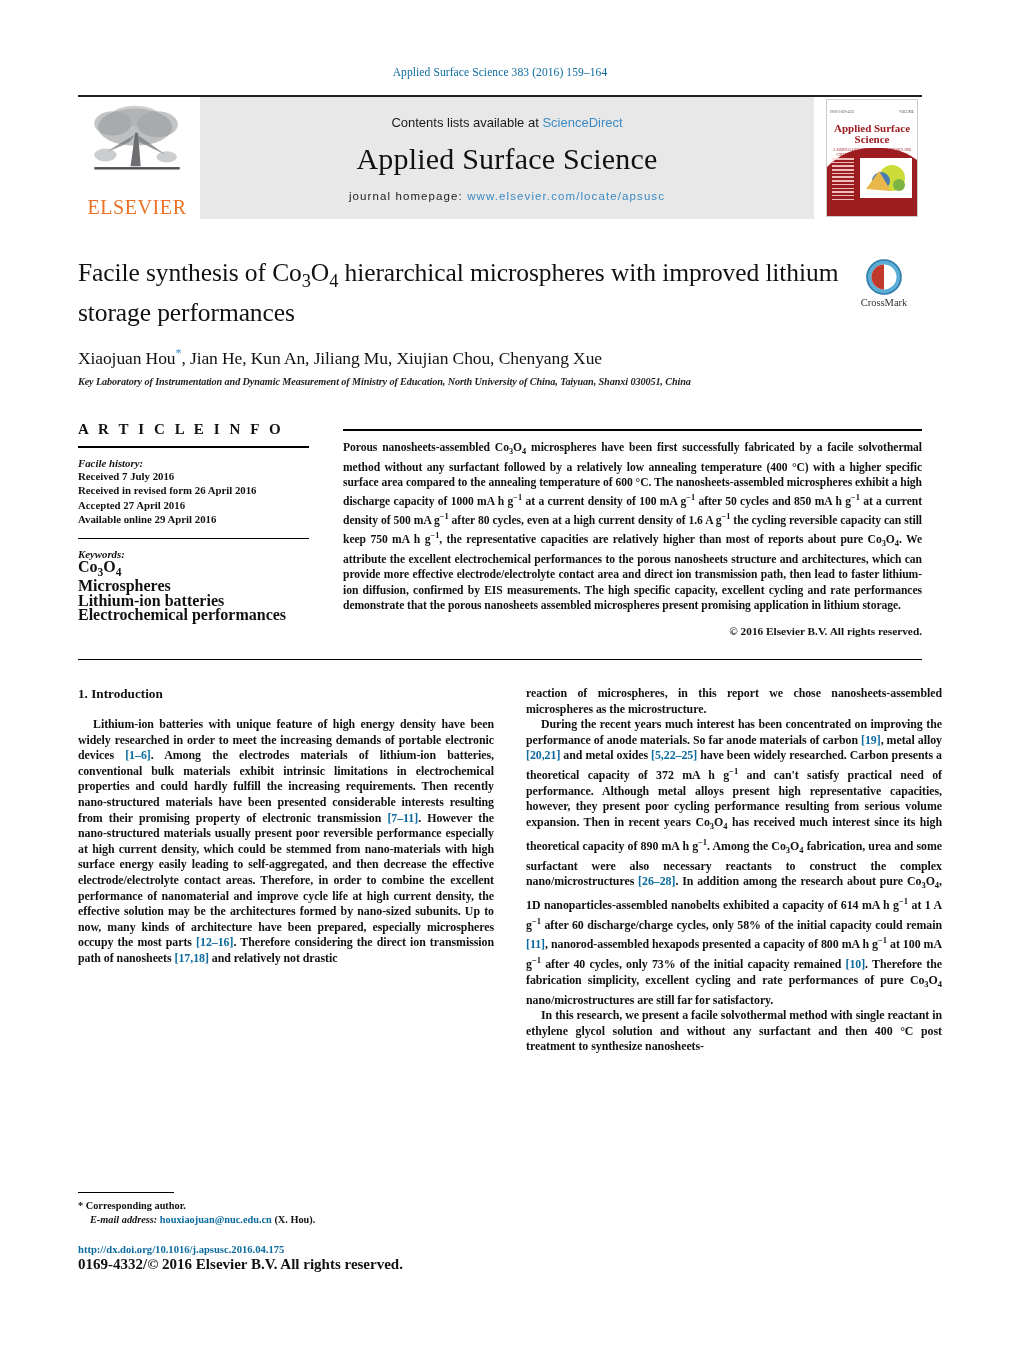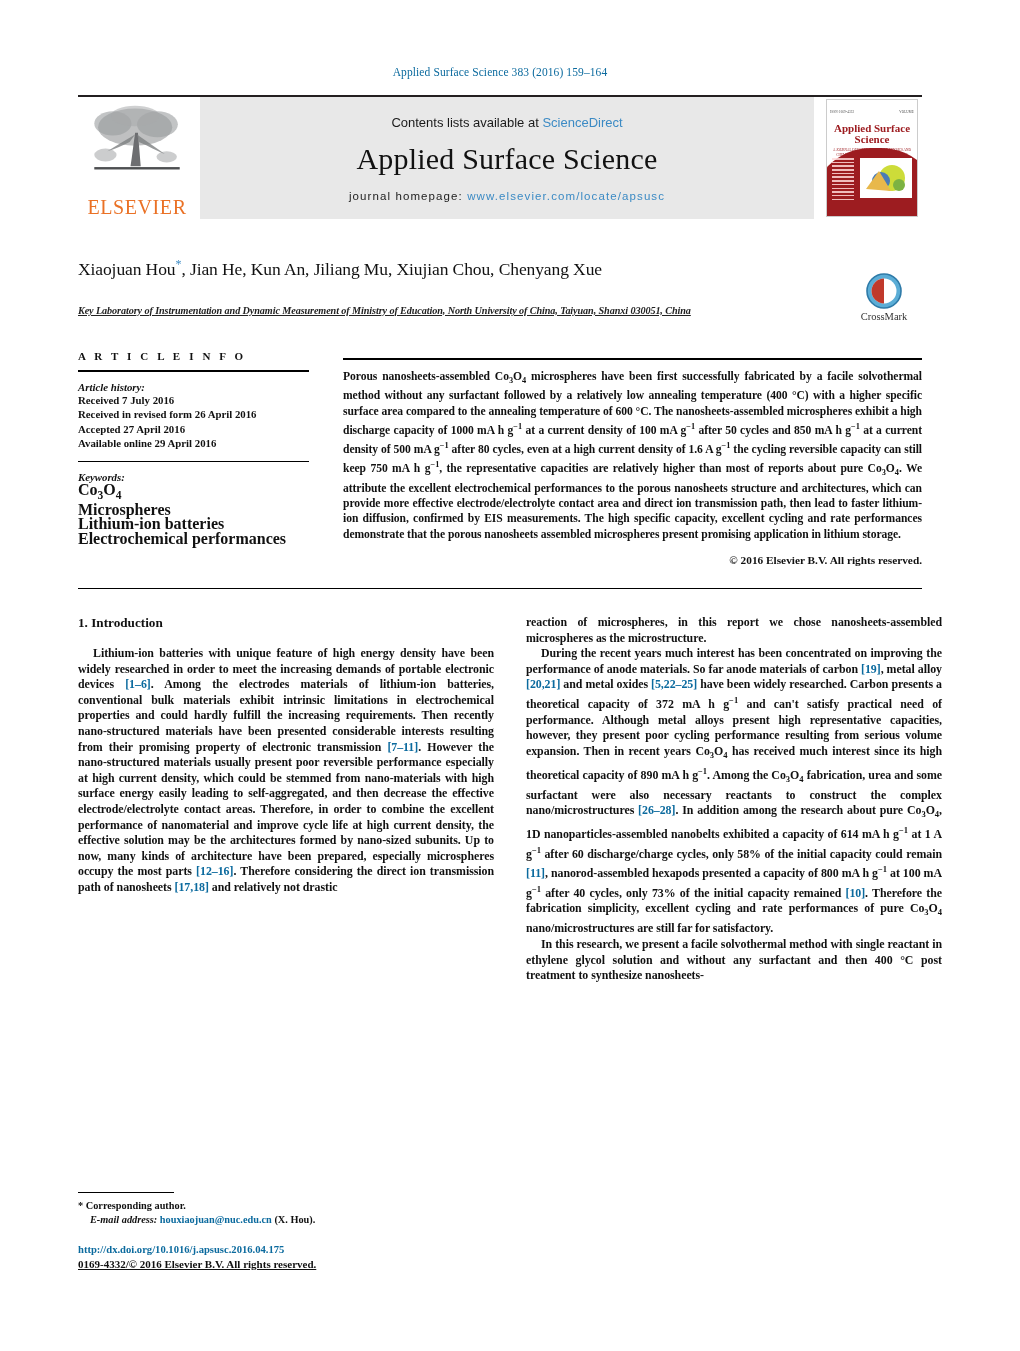--- a/index.html
+++ b/index.html
@@ -179,30 +179,29 @@
     font-size: 17.5px;
     margin-top: 18px;
     color: #111111;
     letter-spacing: -.1px;
   }
   .authors sup { color: #3b8ac4; font-size: 12px; }
   .affiliation {
     font-family: "Liberation Serif", serif;
     font-style: italic;
     font-size: 10.2px;
-    margin-top: 25px;
+    margin-top: 7px;
     color: #222222;
     font-weight: 700;
     letter-spacing: -.1px;
-    text-decoration: underline;
   }
   .crossmark {
     position: absolute;
     right: 0px;
-    top: 16px;
+    top: 2px;
     width: 76px;
     display: flex;
     flex-direction: column;
     align-items: center;
   }
   .crossmark-label {
     font-family: "Liberation Serif", serif;
     font-size: 10.5px;
     color: #333;
     margin-top: 2px;
@@ -211,21 +210,21 @@
   
   .info-abstract {
     margin-top: 34px;
     display: flex;
     gap: 34px;
   }
   .col-info { width: 231px; flex: 0 0 231px; }
   .col-abstract { flex: 1 1 auto; }
   .sec-head {
     font-family: "Liberation Serif", serif;
-    font-size: 11px;
+    font-size: 15px;
     font-weight: 700;
     letter-spacing: 3.1px;
     color: #111;
   }
   .rule {
     border-top: 2px solid #000;
     margin-top: 8px;
     margin-bottom: 9px;
   }
   .rule-thin {
@@ -320,25 +319,24 @@
   .fn-link { color: #0b6a9e; }
   .fn-indent { padding-left: 12px; }
   .doi-block { margin-top: 16px; }
   .doi-line {
     font-size: 10.6px;
     color: #0b6a9e;
     line-height: 14px;
     font-weight: 600;
   }
   .issn-line {
-    font-size: 11px;
+    font-size: 15px;
     color: #111;
     line-height: 14px;
     font-weight: 700;
-    text-decoration: underline;
   }
   sub { font-size: .72em; }
   sup { font-size: .72em; }
 </style>
 </head>
 <body>
 
 <div class="page">
 
   <div class="running-head">Applied Surface Science 383 (2016) 159–164</div>
@@ -413,32 +411,33 @@
     <div class="crossmark">
       <svg width="36" height="36" viewBox="0 0 36 36">
         <circle cx="18" cy="18" r="17" fill="#5badd6"></circle>
         <circle cx="18" cy="18" r="12.5" fill="#ffffff"></circle>
         <path d="M18 5.5 A12.5 12.5 0 0 0 18 30.5 Z" fill="#c0392b"></path>
         <circle cx="18" cy="18" r="17" fill="none" stroke="#2e7aa8" stroke-width="1.6"></circle>
       </svg>
       <div class="crossmark-label">CrossMark</div>
     </div>
 
+    <h1 class="article-title"><span>Facile synthesis of Co</span><sub>3</sub><span>O</span><sub>4</sub><span> hierarchical microspheres with improved lithium storage performances</span></h1>
 
     <div class="authors"><span>Xiaojuan Hou<sup>*</sup>, Jian He, Kun An, Jiliang Mu, Xiujian Chou, Chenyang Xue</span></div>
 
     <div class="affiliation">Key Laboratory of Instrumentation and Dynamic Measurement of Ministry of Education, North University of China, Taiyuan, Shanxi 030051, China</div>
   </div>
 
   <div class="info-abstract">
 
     <div class="col-info">
       <div class="sec-head">A R T I C L E    I N F O</div>
       <div class="rule"></div>
-      <div class="info-label">Article history:</div>
+      <div class="info-label">Facile history:</div>
       <div class="info-line">Received 7 July 2016</div>
       <div class="info-line">Received in revised form 26 April 2016</div>
       <div class="info-line">Accepted 27 April 2016</div>
       <div class="info-line">Available online 29 April 2016</div>
       <div class="rule-thin"></div>
       <div class="info-label">Keywords:</div>
       <div class="kw-line">Co<sub>3</sub>O<sub>4</sub></div>
       <div class="kw-line">Microspheres</div>
       <div class="kw-line">Lithium-ion batteries</div>
       <div class="kw-line">Electrochemical performances</div>

